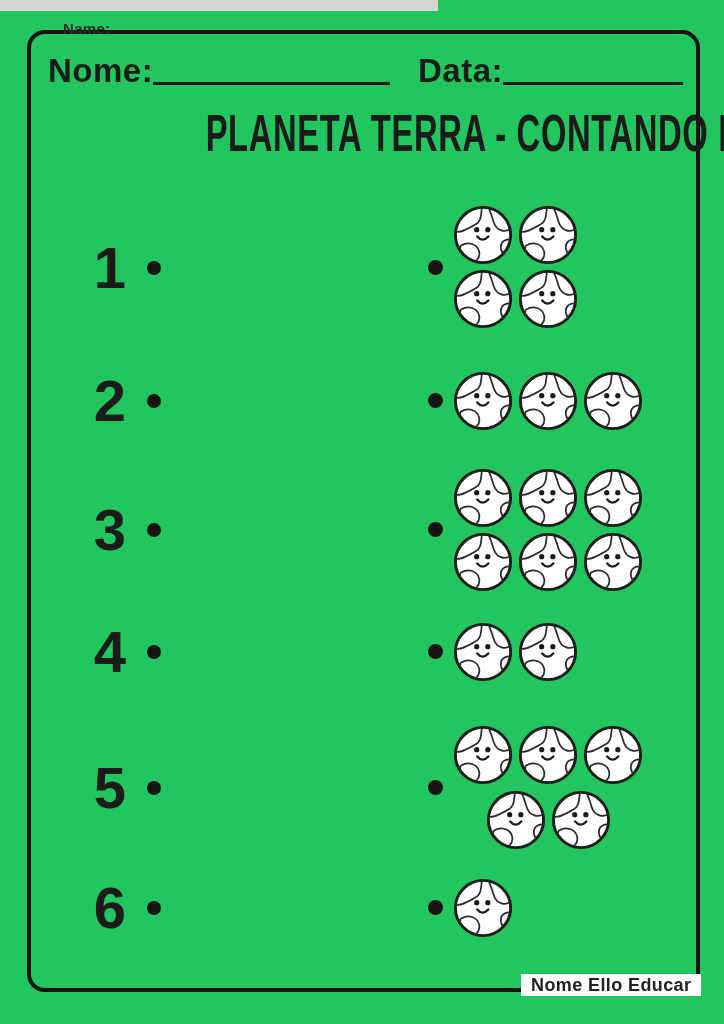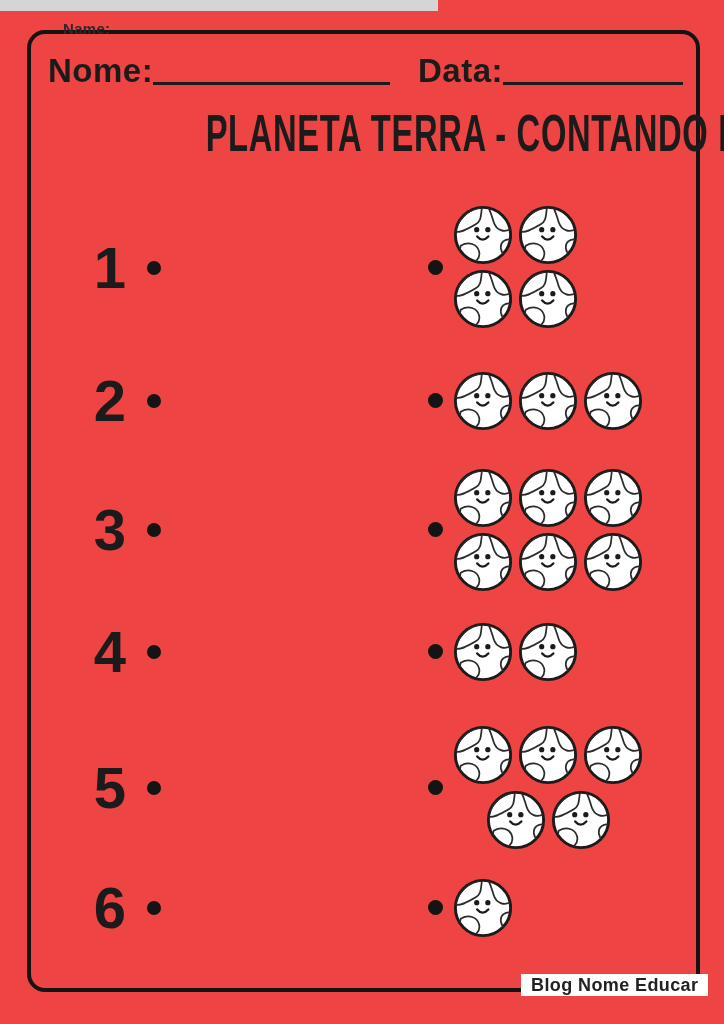--- a/index.html
+++ b/index.html
@@ -1,17 +1,17 @@
 <!DOCTYPE html>
 <html><head>
 <meta charset="utf-8">
 <style>
   html,body{margin:0;padding:0;background:#fff;}
   #page{
-    position:relative;width:724px;height:1024px;background:#ef4444;overflow:hidden;
+    position:relative;width:724px;height:1024px;background:#22c55e;overflow:hidden;
     font-family:"Liberation Sans", sans-serif;color:#1b1b1b;
   }
   .scan-strip{position:absolute;left:0;top:0;width:438px;height:11px;background:#d5d5d5;}
   .frame{
     position:absolute;left:27px;top:30px;width:673px;height:962px;
     border:4px solid #141414;border-radius:18px;box-sizing:border-box;
   }
   .top-name-label{
     position:absolute;left:63px;top:20px;font-size:15px;font-weight:600;
     color:#2a2a2a;z-index:2;letter-spacing:.3px;
@@ -369,21 +369,21 @@
               <path d="M62,37 C55,35 49.5,39.5 50.5,46 C51.5,52.5 57,56 62.5,53 Z"></path>
             </g>
             <circle cx="25.5" cy="26.5" r="2.7" fill="#1b1b1b"></circle>
             <circle cx="37" cy="26.5" r="2.7" fill="#1b1b1b"></circle>
             <path d="M26,33.5 Q31.5,40 37.5,33.5" fill="none" stroke="#1b1b1b" stroke-width="2.4" stroke-linecap="round"></path>
           </svg>
         </div>
       </div>
     </div>
 
-  <div class="footer-brand">Blog Nome Educar</div>
+  <div class="footer-brand">Nome Ello Educar</div>
 
   <svg class="hidden-defs" aria-hidden="true">
     <defs>
       <clipPath id="planet-clip">
           <circle cx="32" cy="32" r="28.5"></circle>
         </clipPath>
     </defs>
   </svg>
 </div>
 

